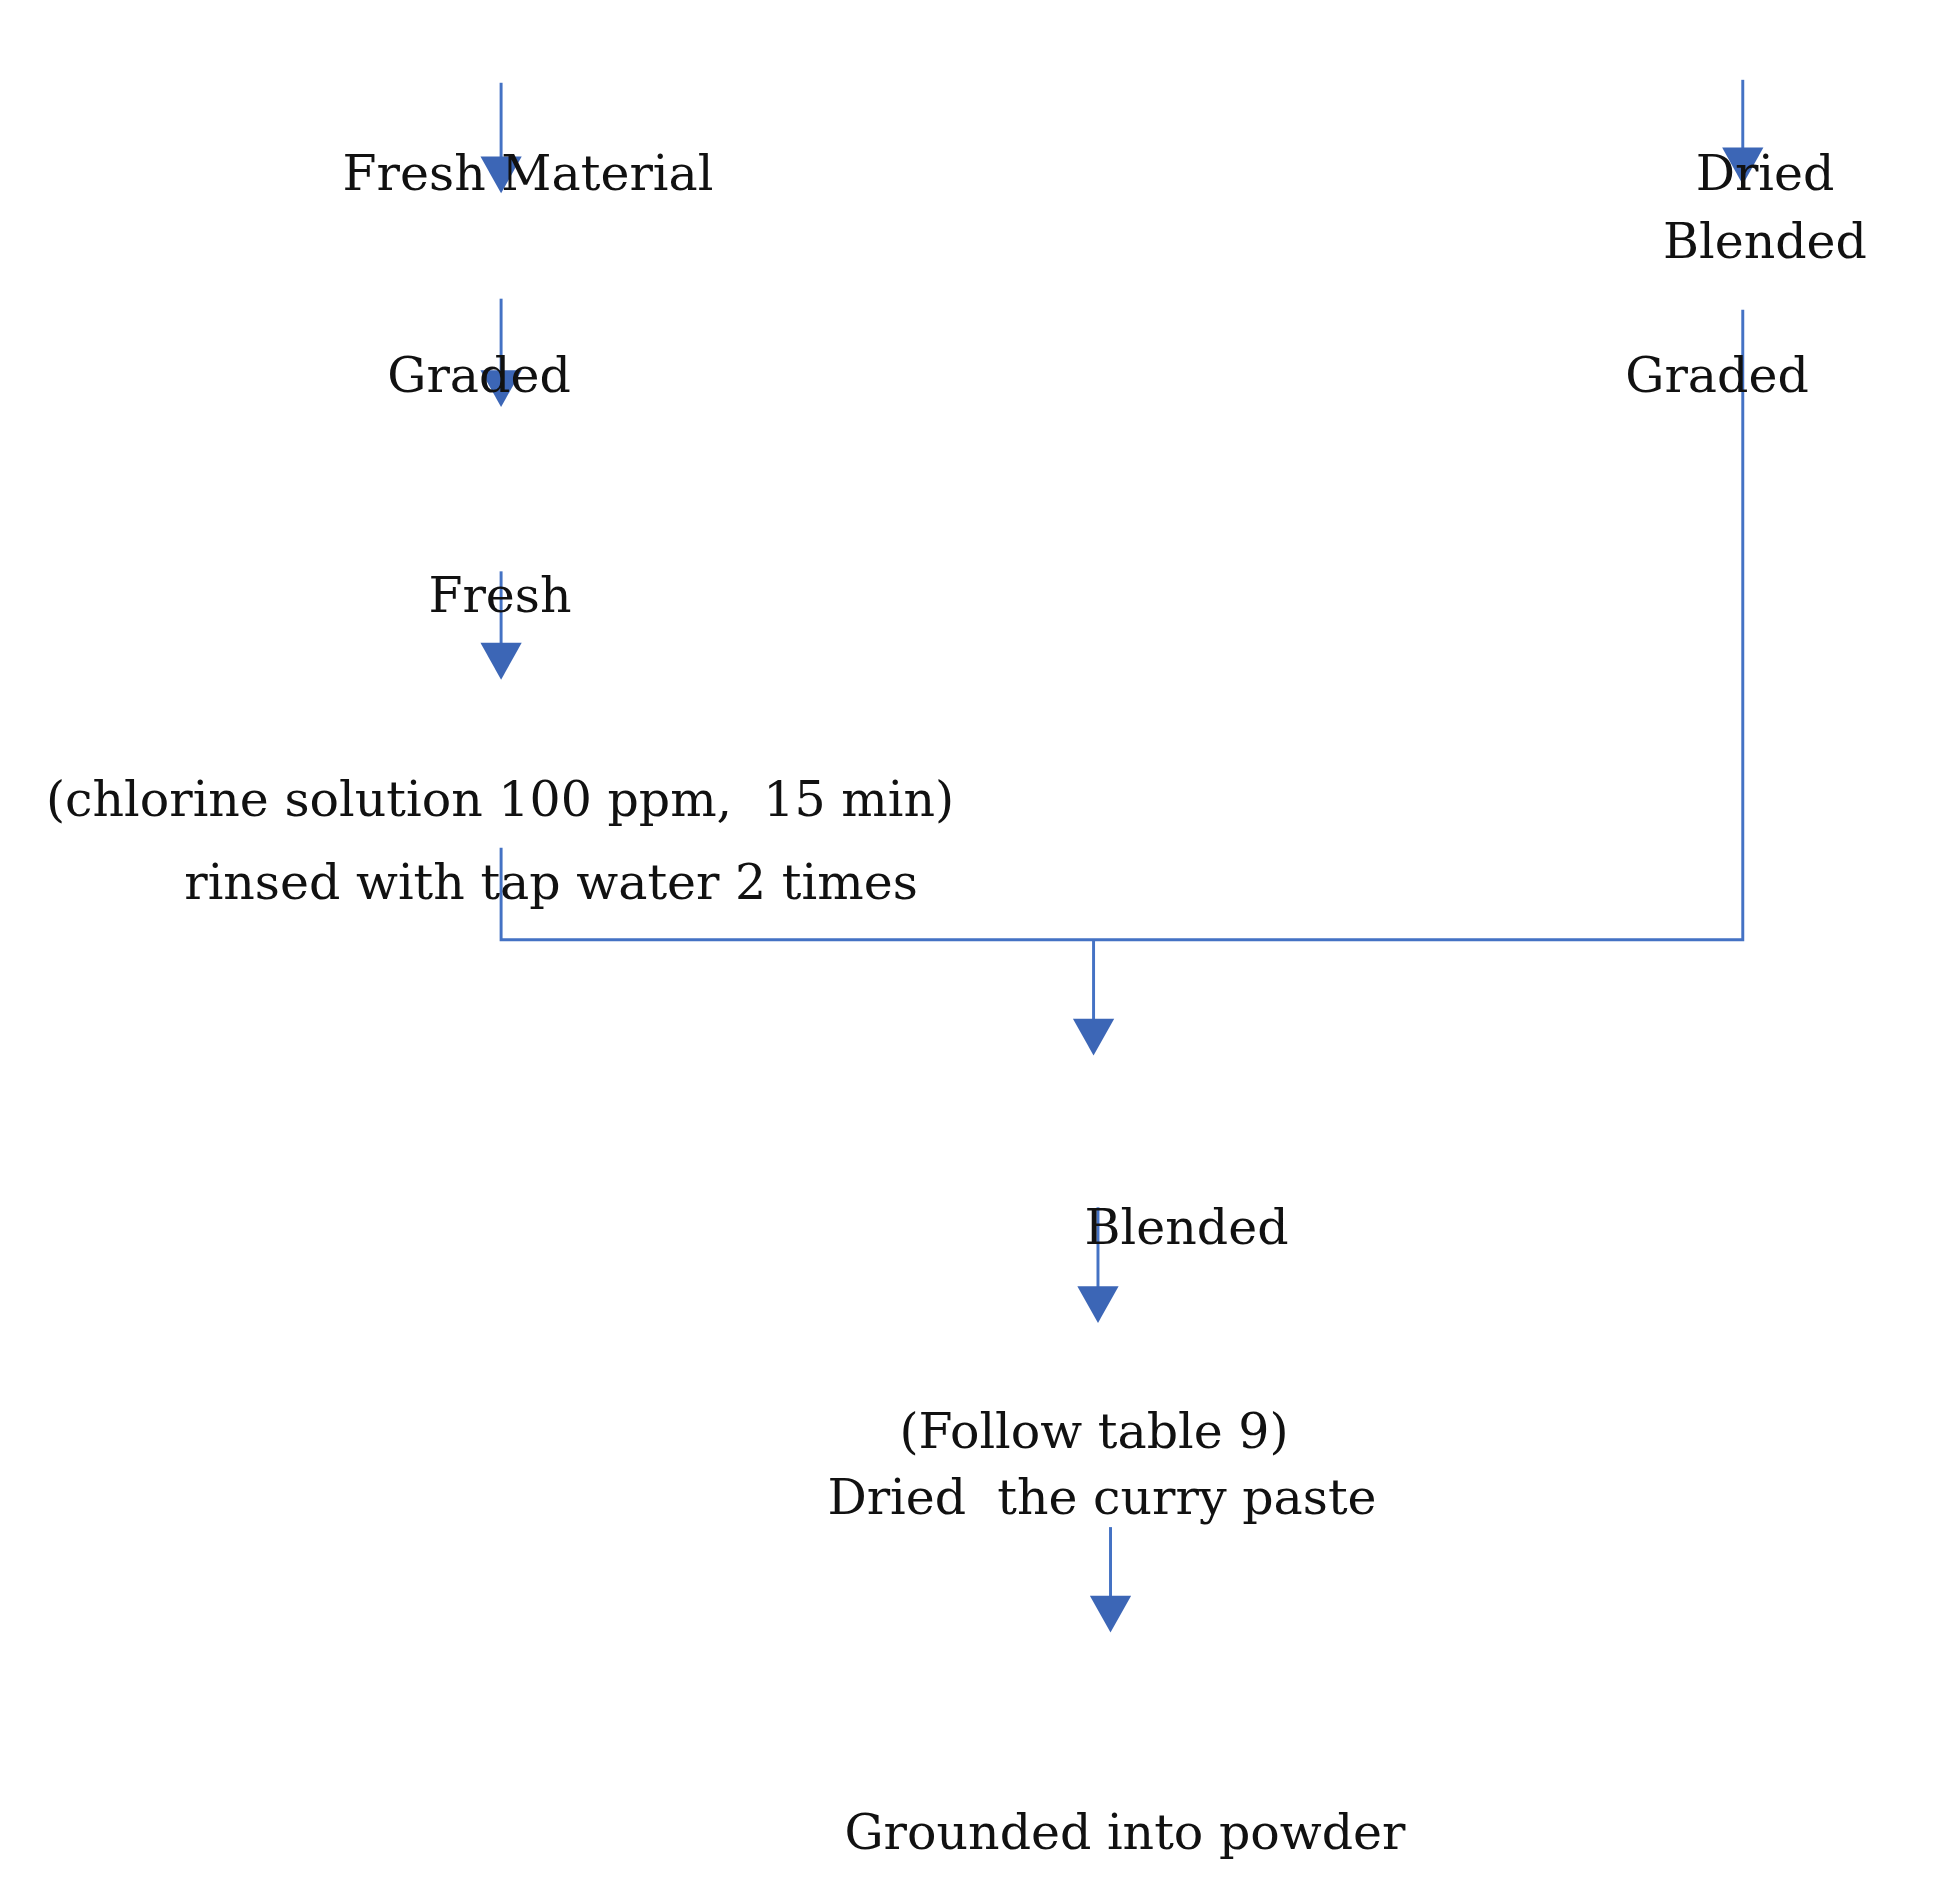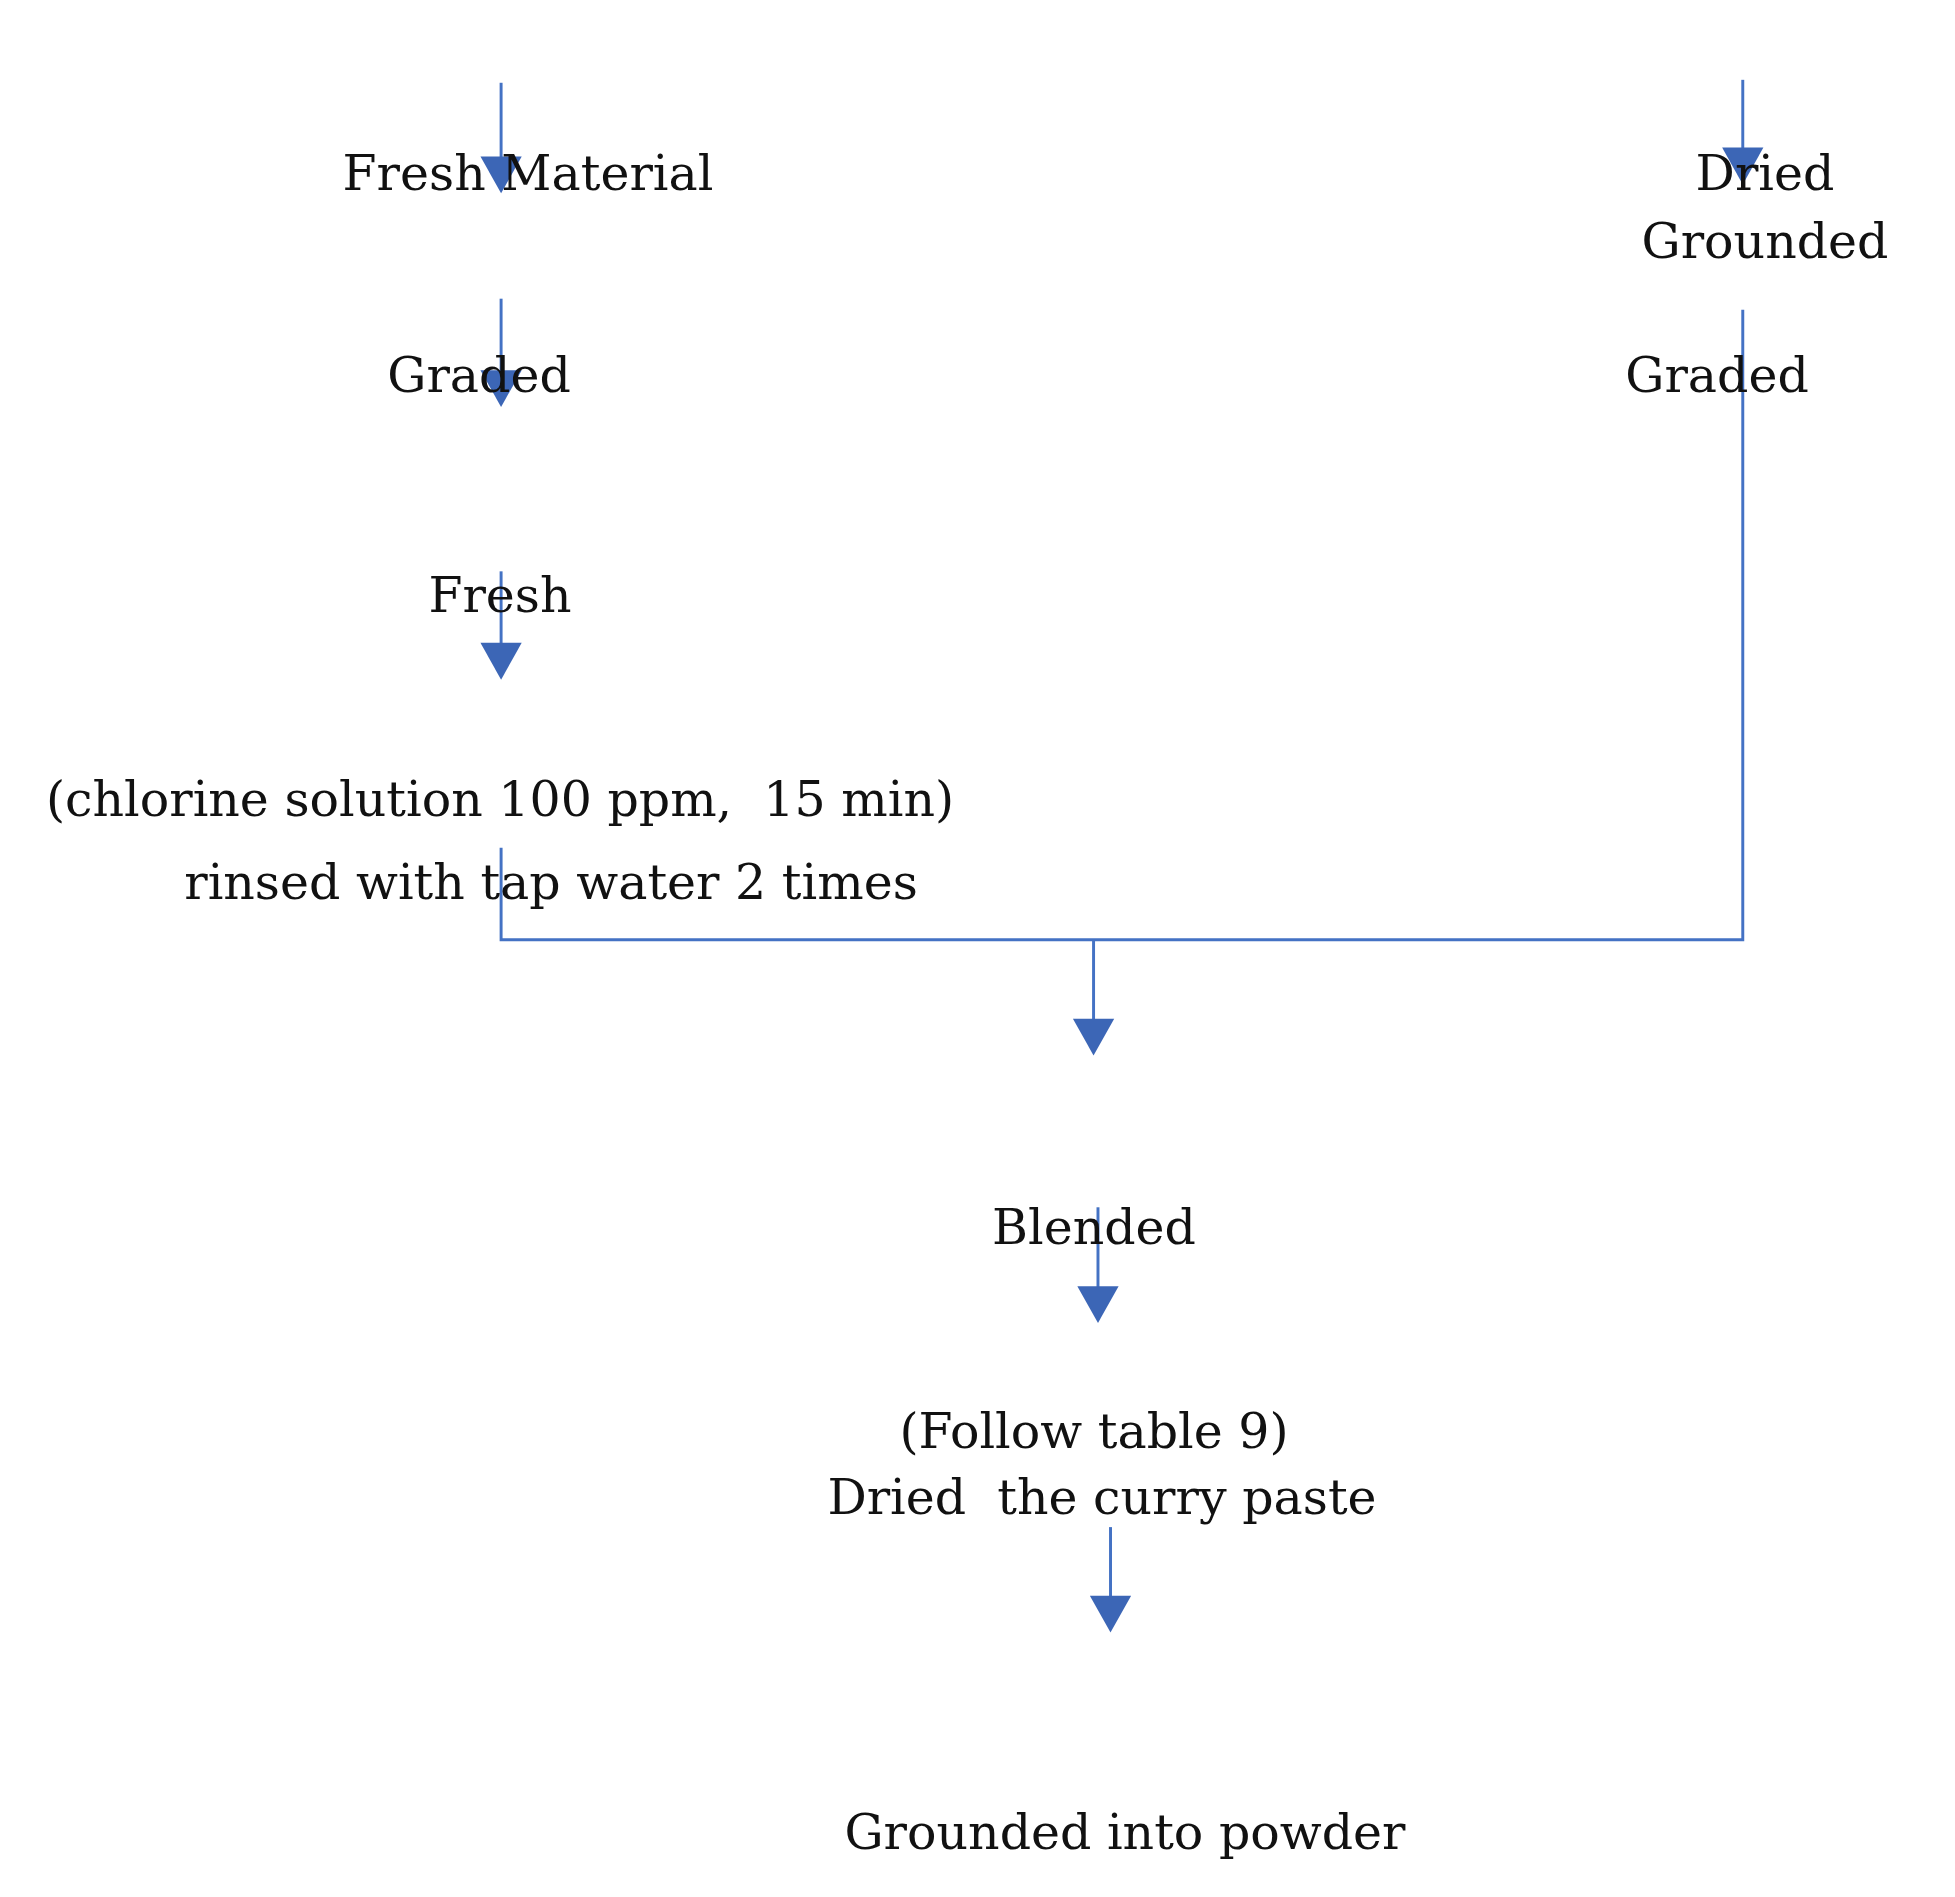--- a/index.html
+++ b/index.html
@@ -87,41 +87,41 @@
       <line x1="1507" y1="2072" x2="1507" y2="2169"></line>
       <polygon points="1479,2165 1535,2165 1507,2215"></polygon>
     </g>
   </svg>
 
   <div class="node" style="left:528px; top:4.4px;">
     <div>Fresh Material</div>
   </div>
 
   <div class="node" style="left:1765px; top:4.4px;">
-    <div>Dried Grounded</div>
+    <div>Dried Blended</div>
   </div>
 
   <div class="node" style="left:479px; top:206px;">
     <div>Graded</div>
   </div>
 
   <div class="node" style="left:1717px; top:206px;">
     <div>Graded</div>
   </div>
 
   <div class="node" style="left:500px; top:426px;">
     <div>Fresh</div>
     <div>(chlorine solution 100 ppm,  15 min)</div>
   </div>
 
   <div class="node" style="left:551px; top:713px;">
     <div>rinsed with tap water 2 times</div>
   </div>
 
-  <div class="node" style="left:1094px; top:1058px;">
+  <div class="node" style="left:1094px; top:1058px;text-align:right;">
     <div>Blended</div>
     <div>(Follow table 9)</div>
   </div>
 
   <div class="node" style="left:1102px; top:1328px;">
     <div>Dried  the curry paste</div>
     
   </div>
 
   <div class="node" style="left:1125px; top:1663px;">

